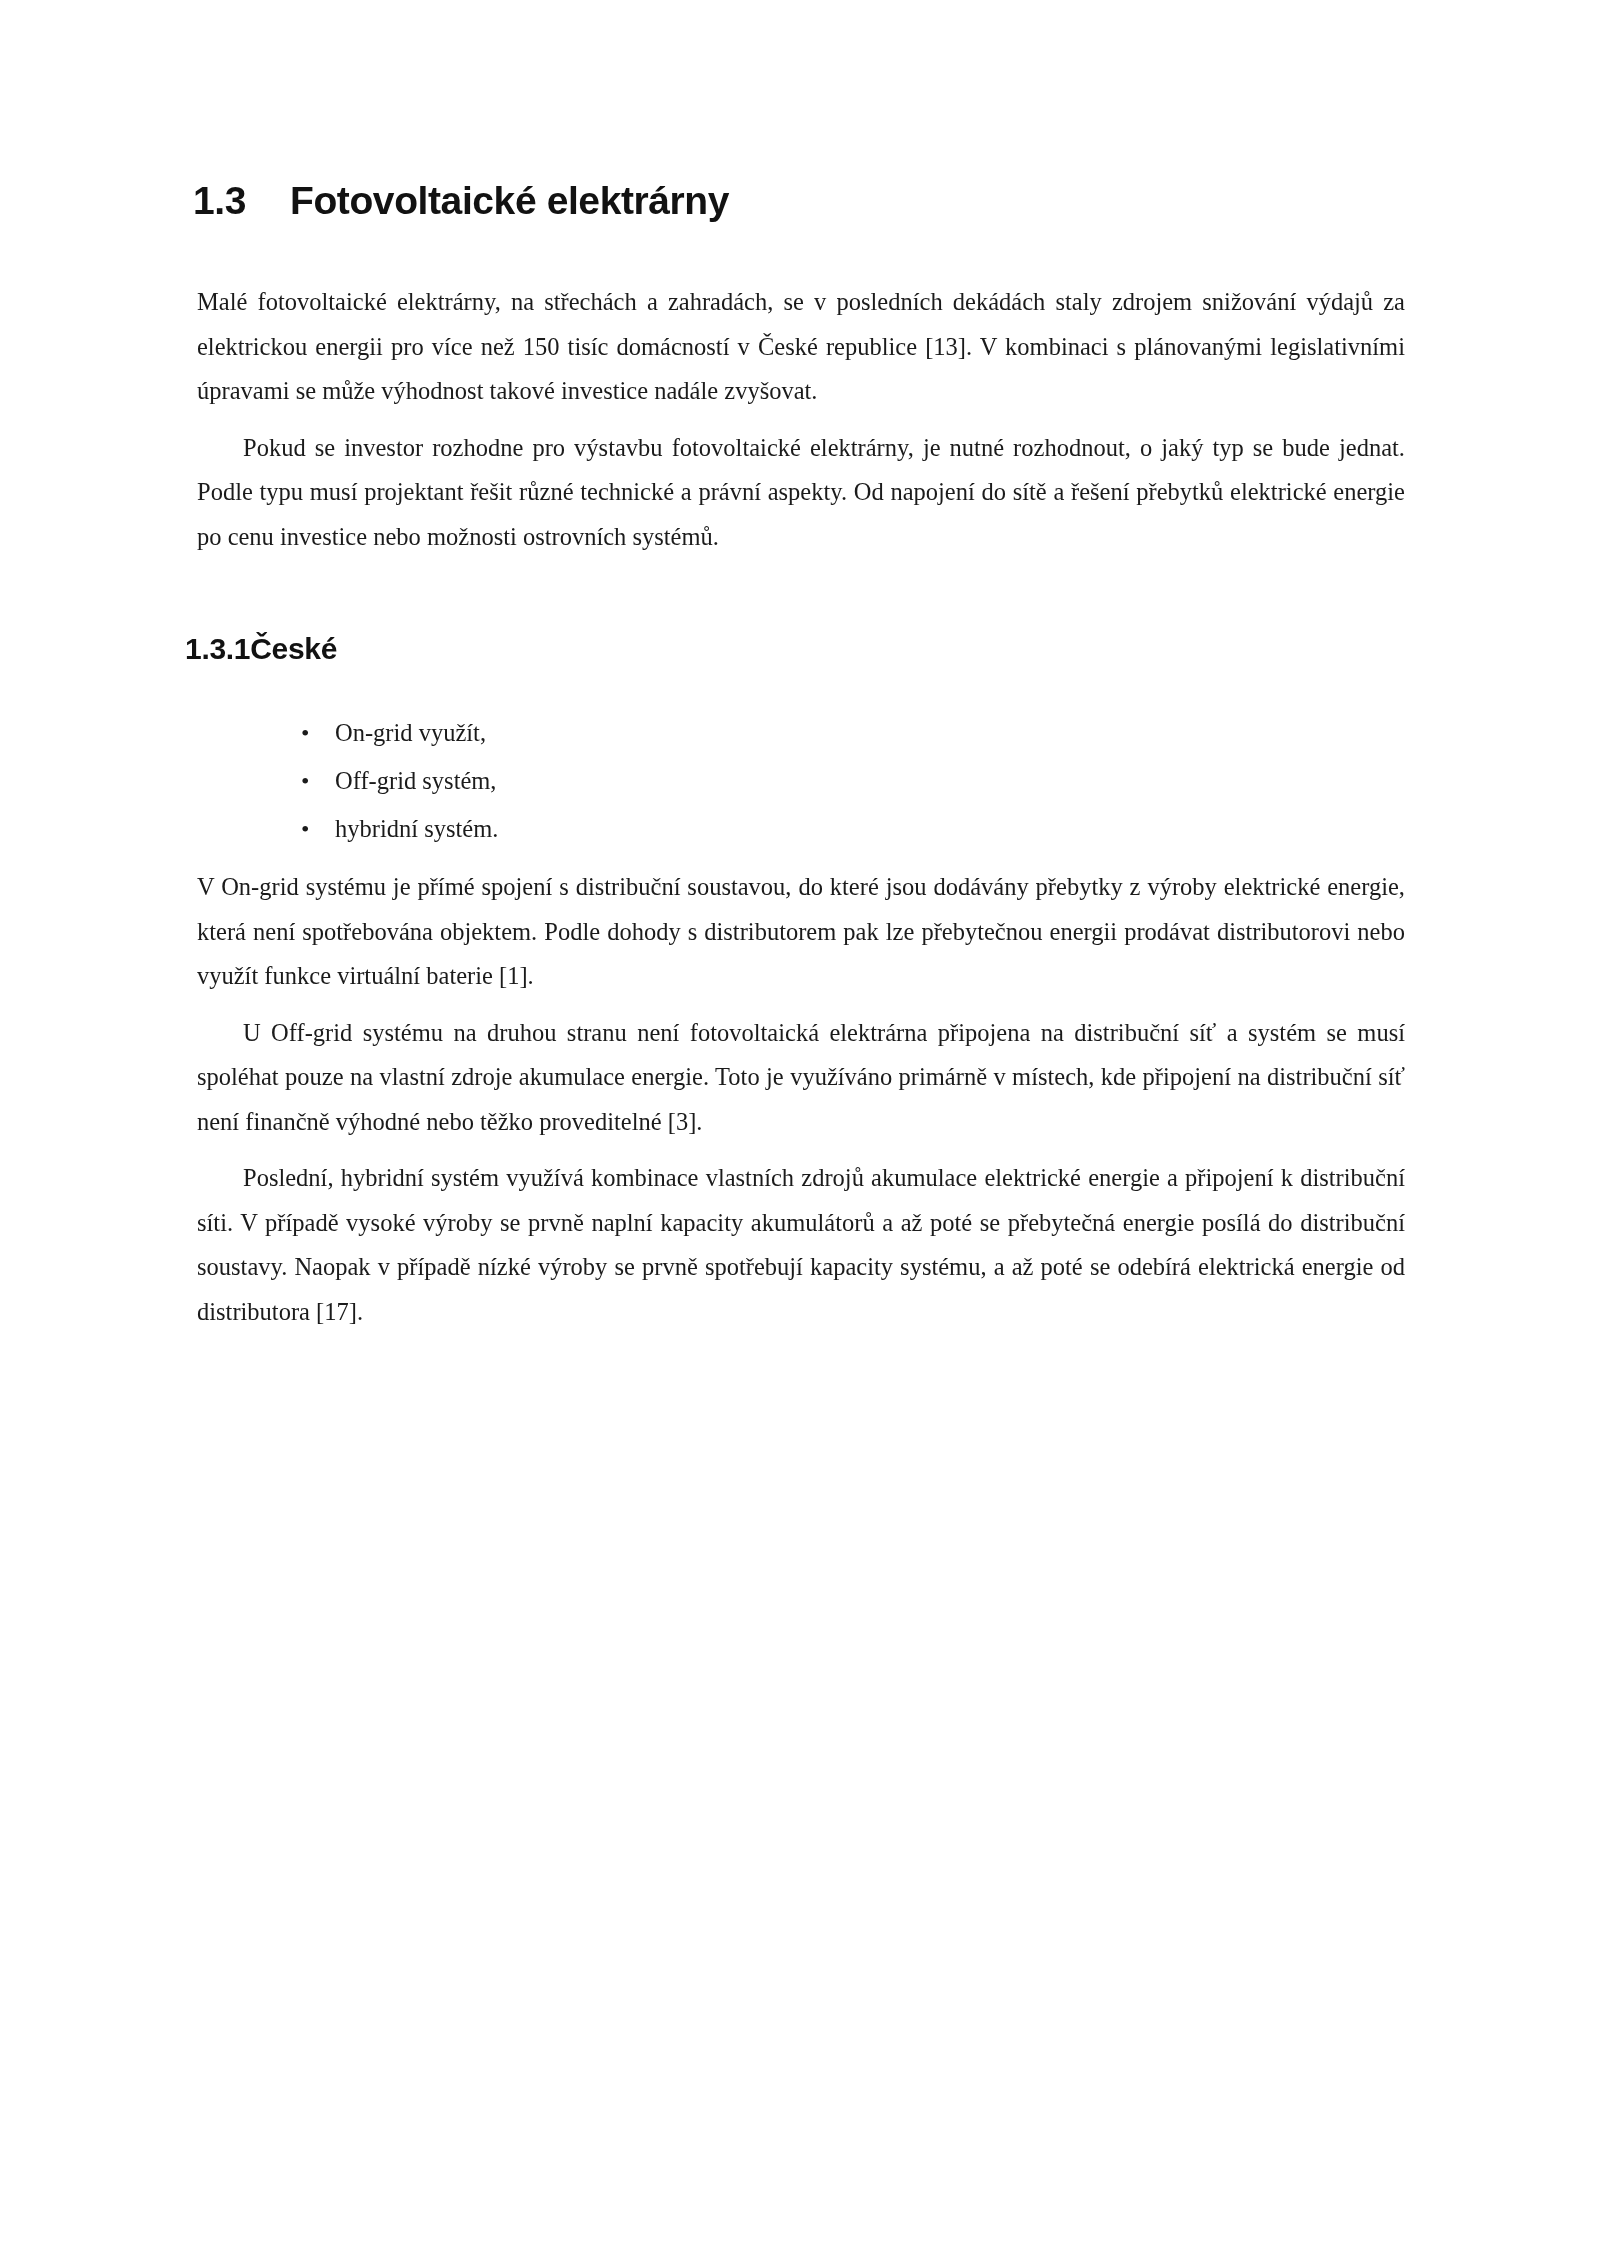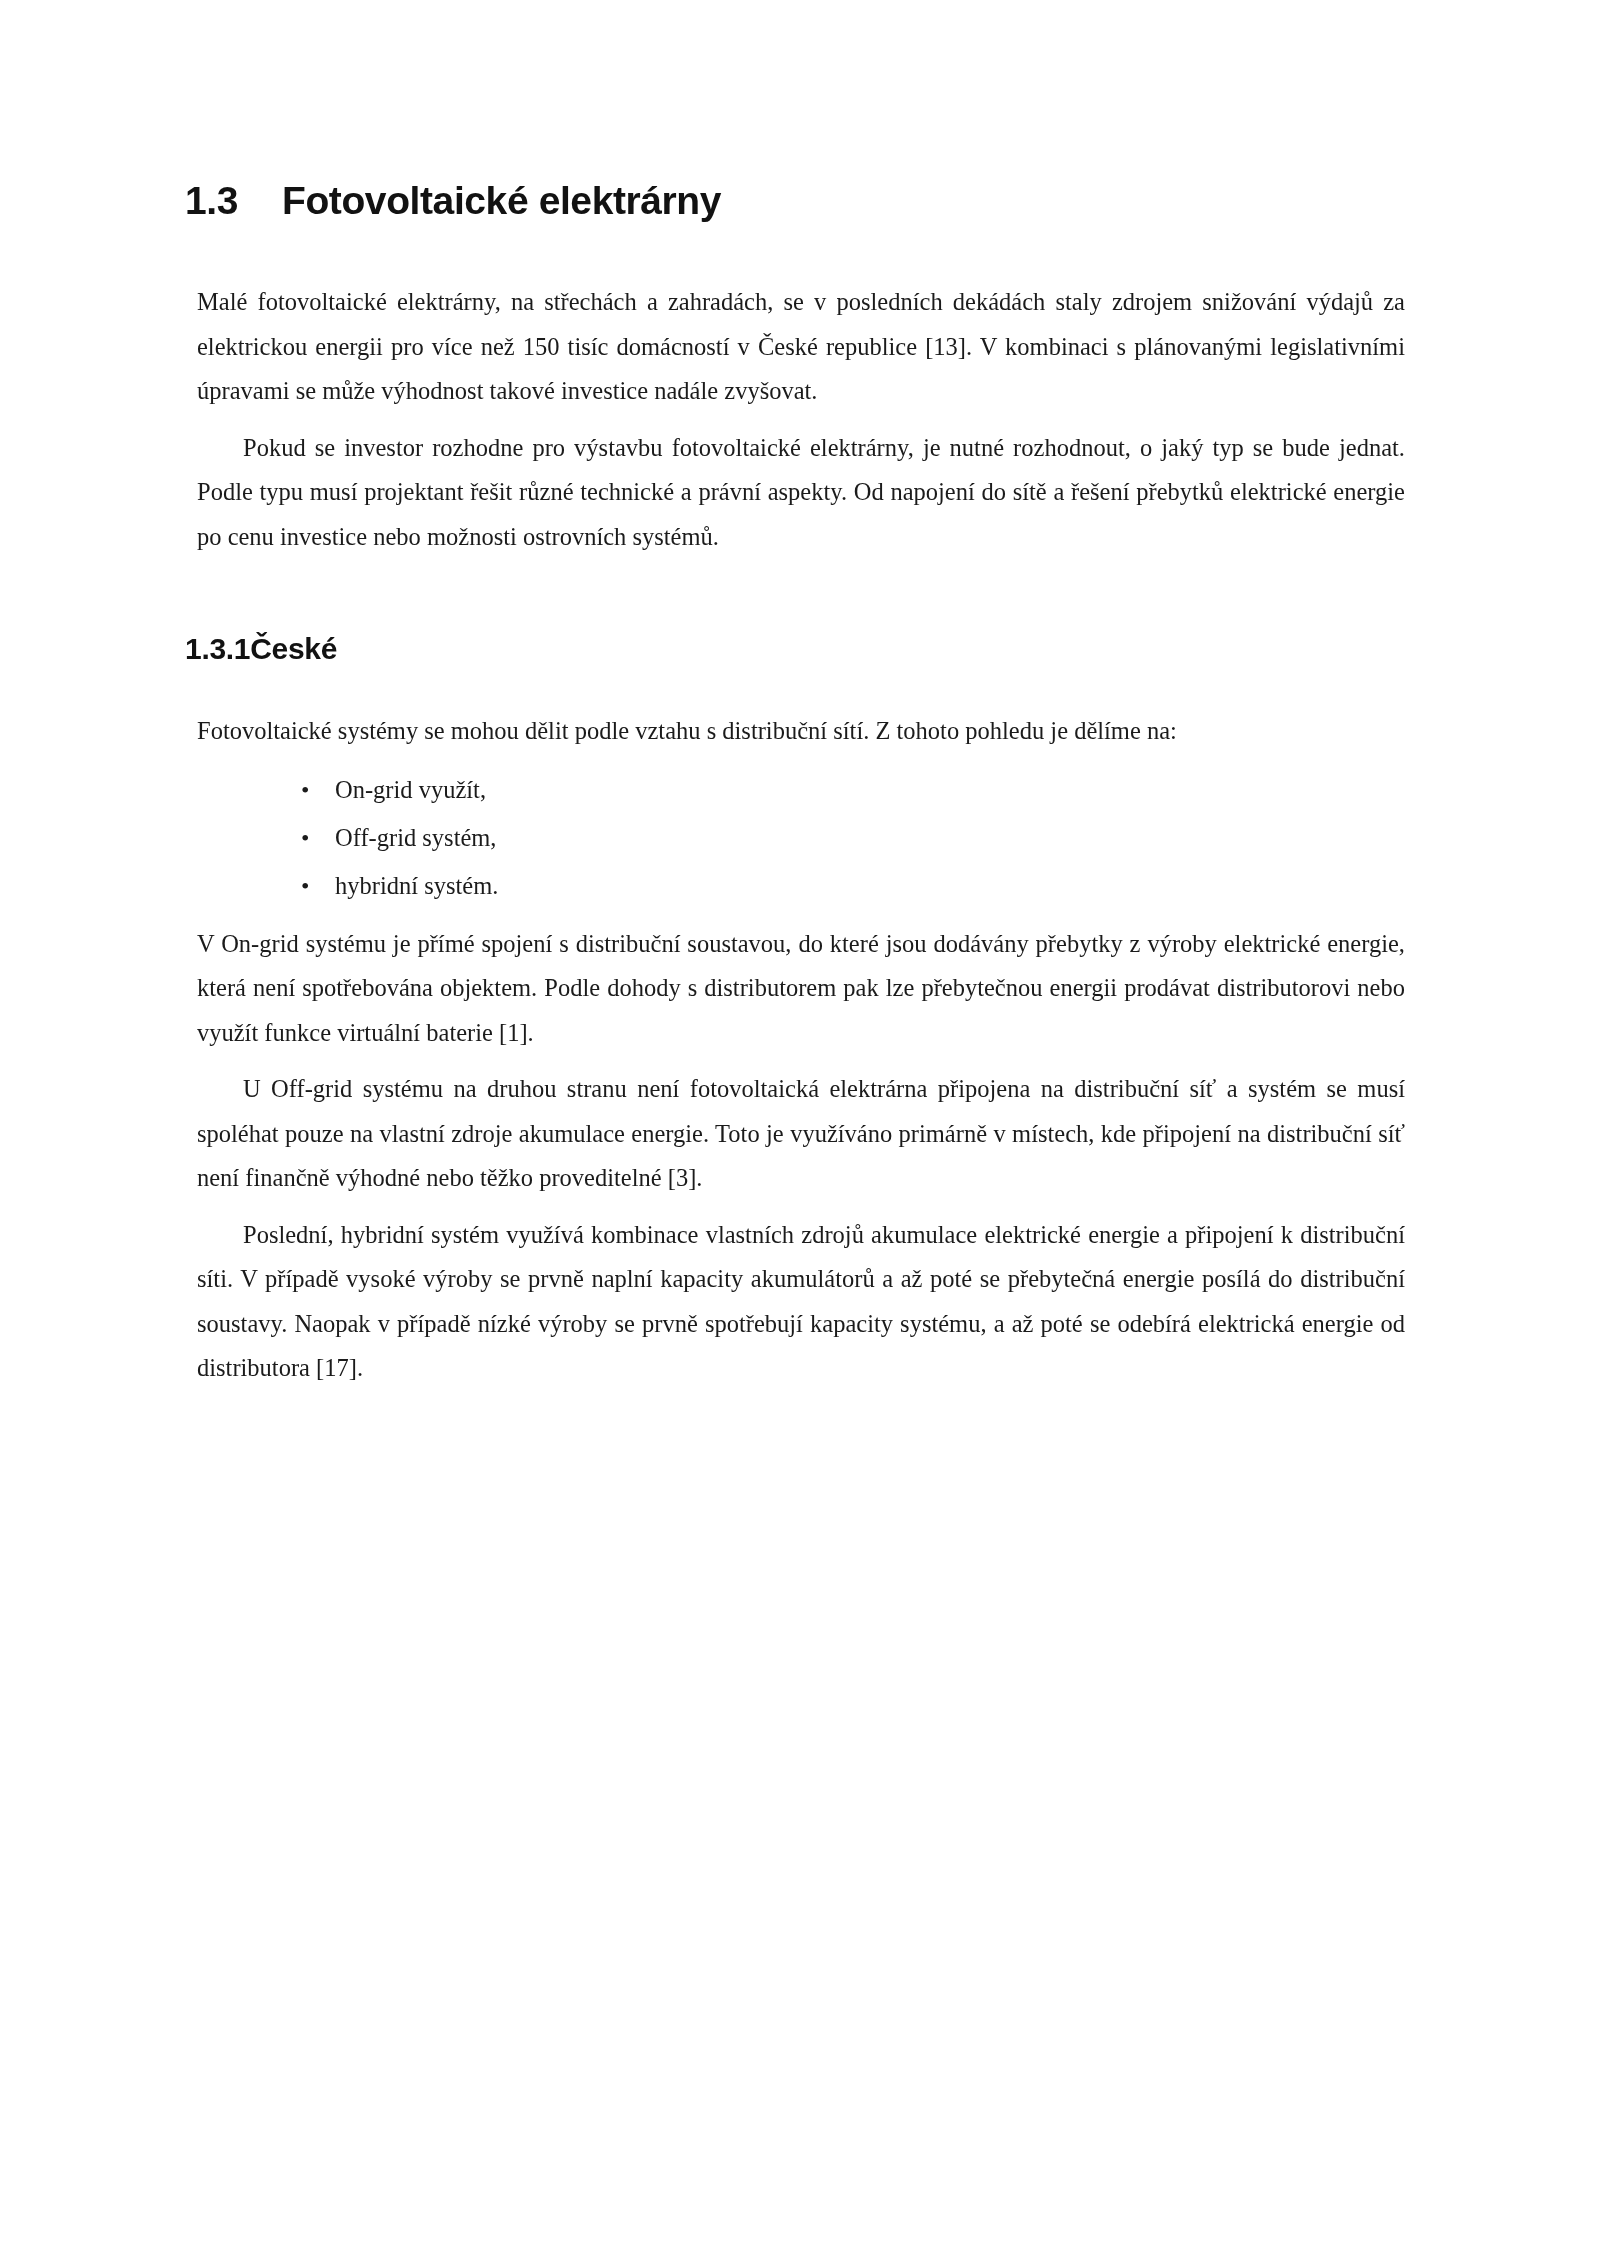--- a/index.html
+++ b/index.html
@@ -23,21 +23,21 @@
     top: 178px;
     width: 1232px;
   }
   h1.section-heading {
     font-family: "Liberation Sans", sans-serif;
     font-weight: 700;
     font-size: 39px;
     line-height: 46px;
     letter-spacing: -0.4px;
     color: #121212;
-    margin: 0 0 56px 0;
+    margin: 0 0 56px 8px;
   }
   h1 .sec-num { display: inline-block; margin-right: 44px; }
   h2.subsection-heading {
     font-family: "Liberation Sans", sans-serif;
     font-weight: 700;
     font-size: 30px;
     line-height: 36px;
     letter-spacing: -0.3px;
     color: #121212;
     margin: 72px 0 42px 0;
@@ -89,21 +89,20 @@
       <span class="sec-num">1.3</span><span>Fotovoltaické elektrárny</span>
     </h1>
 
     <p class="body-par">Malé fotovoltaické elektrárny, na střechách a zahradách, se v posledních dekádách staly zdrojem snižování výdajů za elektrickou energii pro více než 150 tisíc domácností v České republice [13]. V kombinaci s plánovanými legislativními úpravami se může výhodnost takové investice nadále zvyšovat.</p>
     <p class="body-par indent">Pokud se investor rozhodne pro výstavbu fotovoltaické elektrárny, je nutné rozhodnout, o jaký typ se bude jednat. Podle typu musí projektant řešit různé technické a právní aspekty. Od napojení do sítě a řešení přebytků elektrické energie po cenu investice nebo možnosti ostrovních systémů.</p>
 
     <h2 class="subsection-heading">
       <span class="subsec-num">1.3.1</span><span>České</span>
     </h2>
 
-    <p class="body-par">Fotovoltaické systémy se mohou dělit podle vztahu s distribuční sítí. Z tohoto pohledu je dělíme na:</p>
 
     <ul class="item-list">
       <li><span class="bullet">•</span><span>On-grid využít,</span></li>
       <li><span class="bullet">•</span><span>Off-grid systém,</span></li>
       <li><span class="bullet">•</span><span>hybridní systém.</span></li>
     </ul>
 
     <p class="body-par">V On-grid systému je přímé spojení s distribuční soustavou, do které jsou dodávány přebytky z výroby elektrické energie, která není spotřebována objektem. Podle dohody s distributorem pak lze přebytečnou energii prodávat distributorovi nebo využít funkce virtuální baterie [1].</p>
     <p class="body-par indent">U Off-grid systému na druhou stranu není fotovoltaická elektrárna připojena na distribuční síť a systém se musí spoléhat pouze na vlastní zdroje akumulace energie. Toto je využíváno primárně v místech, kde připojení na distribuční síť není finančně výhodné nebo těžko proveditelné [3].</p>
     <p class="body-par indent">Poslední, hybridní systém využívá kombinace vlastních zdrojů akumulace elektrické energie a připojení k distribuční síti. V případě vysoké výroby se prvně naplní kapacity akumulátorů a až poté se přebytečná energie posílá do distribuční soustavy. Naopak v případě nízké výroby se prvně spotřebují kapacity systému, a až poté se odebírá elektrická energie od distributora [17].</p>

